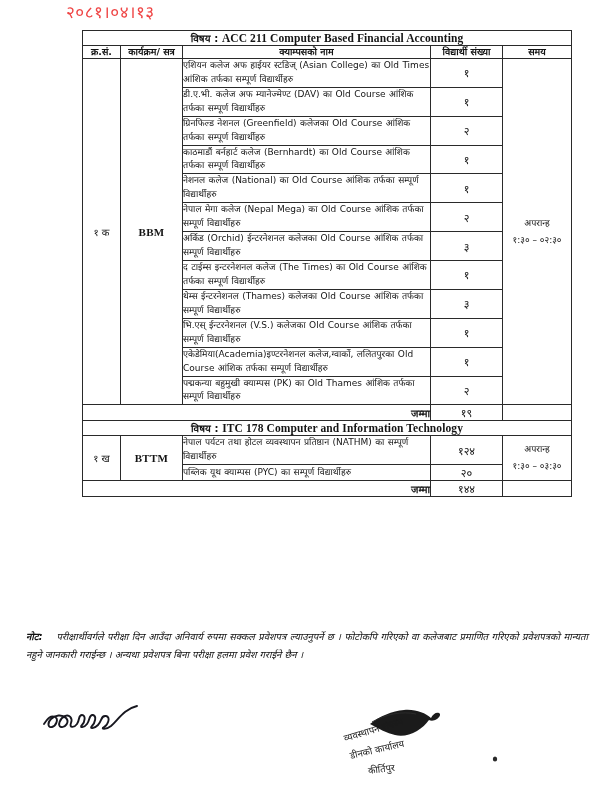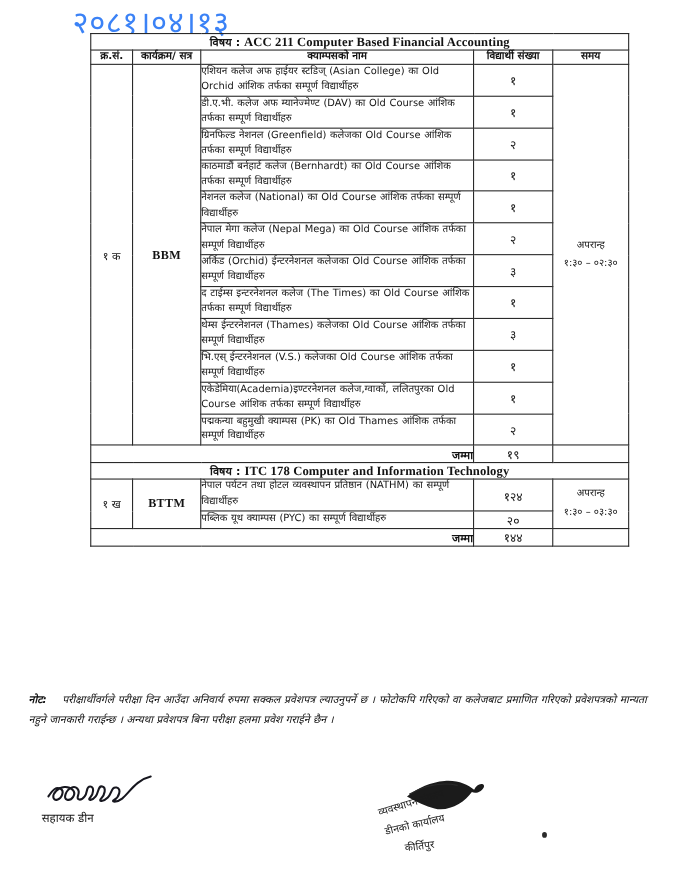--- a/index.html
+++ b/index.html
@@ -16,23 +16,23 @@
     position:relative;
     width:612px;height:792px;
     box-sizing:border-box;
   }
 
   
   .doc-date{
     position:absolute;
     left:66px; top:0px;
     font-family:"DejaVu Sans", sans-serif;
-    font-size:28px;
+    font-size:17px;
     letter-spacing:0.5px;
-    color:#3b82f6;
+    color:#ef4444;
     white-space:nowrap;
   }
 
   
   .tbl-wrap{
     position:absolute;
     left:62px; top:30px;
     width:489px;
     padding-left:20px;
   }
@@ -214,21 +214,21 @@
           <td class="hdr">क्र.सं.</td>
           <td class="hdr">कार्यक्रम/ सत्र</td>
           <td class="hdr">क्याम्पसको नाम</td>
           <td class="hdr">विद्यार्थी संख्या</td>
           <td class="hdr">समय</td>
         </tr>
 
         <tr>
           <td class="sn" rowspan="12">१ क</td>
           <td class="prog" rowspan="12">BBM</td>
-          <td class="campus">एशियन कलेज अफ हाईयर स्टडिज् (Asian College) का Old Orchid आंशिक तर्फका सम्पूर्ण विद्यार्थीहरु</td>
+          <td class="campus">एशियन कलेज अफ हाईयर स्टडिज् (Asian College) का Old Times आंशिक तर्फका सम्पूर्ण विद्यार्थीहरु</td>
           <td class="num">१</td>
           <td class="time" rowspan="12">
             <div>अपरान्ह</div>
             <div>१:३० – ०२:३०</div>
           </td>
         </tr>
         <tr>
           <td class="campus">डी.ए.भी. कलेज अफ म्यानेज्मेण्ट (DAV) का Old Course आंशिक तर्फका सम्पूर्ण विद्यार्थीहरु</td>
           <td class="num">१</td>
         </tr>
@@ -309,21 +309,20 @@
   </div>
 
   <div class="note"><span class="note-label">नोट:</span><span>परीक्षार्थीवर्गले परीक्षा दिन आउँदा अनिवार्य रुपमा सक्कल प्रवेशपत्र ल्याउनुपर्ने छ । फोटोकपि गरिएको वा कलेजबाट प्रमाणित गरिएको प्रवेशपत्रको मान्यता नहुने जानकारी गराईन्छ । अन्यथा प्रवेशपत्र बिना परीक्षा हलमा प्रवेश गराईने छैन ।</span></div>
 
   <div class="sig-block">
     <div class="sig-mark">
       <svg width="150" height="34" viewBox="0 0 150 34">
         <path d="M6,22 C10,16 13,13 17,15 C21,17 18,24 14,25 C10,26 9,21 13,17 C17,13 24,12 28,16 C32,20 27,26 23,25 C19,24 22,16 27,14 C31,12 35,16 33,21 C31,26 36,26 39,22 C42,18 40,13 44,13 C48,13 47,20 44,23 C41,26 46,26 49,22 C52,18 51,12 55,13 C59,14 57,21 54,24 C51,27 56,27 60,23 C64,19 63,13 68,14 C73,15 70,23 66,25 C62,27 68,28 73,24 C80,18 86,7 99,4" fill="none" stroke="#17171f" stroke-width="1.9" stroke-linecap="round"></path>
       </svg>
     </div>
-    <div class="sig-title">सहायक डीन</div>
   </div>
 
   <div class="stamp">
     <svg width="180" height="86" viewBox="0 0 180 86">
       <path d="M38,22 C48,14 60,9 72,8 C84,7 93,11 99,16 C101,12 104,10 107,11 C109,12 108,15 105,17 C102,19 99,19 97,18 C94,22 90,26 85,29 C78,33 70,35 63,33 C55,31 47,27 38,22 Z" fill="#1b1b1b"></path>
       <path d="M40,20 C54,12 70,9 84,12" fill="none" stroke="#2a2a2a" stroke-width="1"></path>
       <ellipse cx="163" cy="57" rx="2.2" ry="2.6" fill="#2a2a2a"></ellipse>
     </svg>
     <div class="stamp-line sl1">व्यवस्थापन संकाय</div>
     <div class="stamp-line sl2">डीनको कार्यालय</div>

